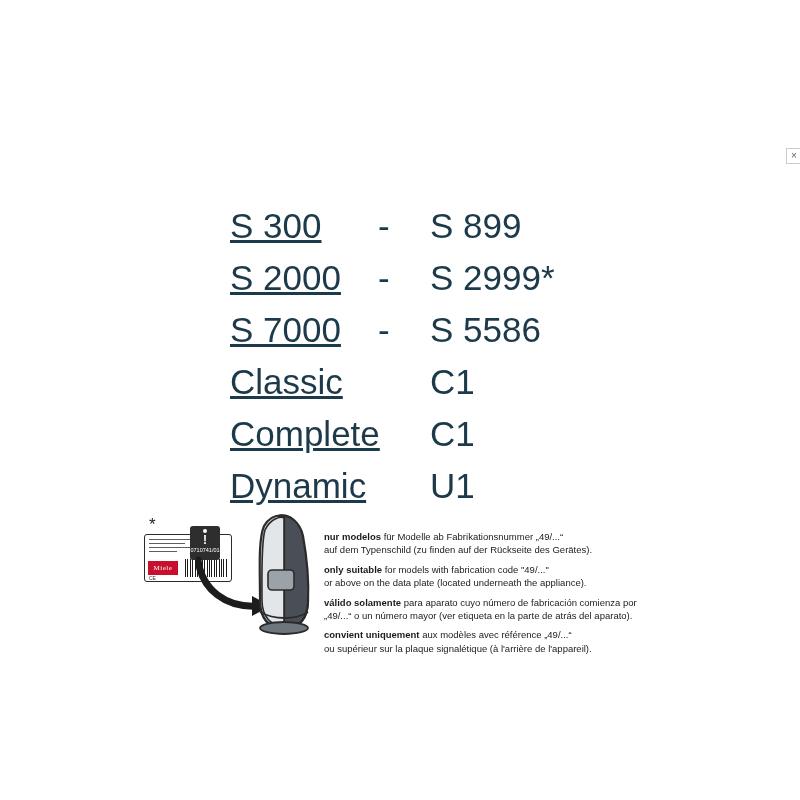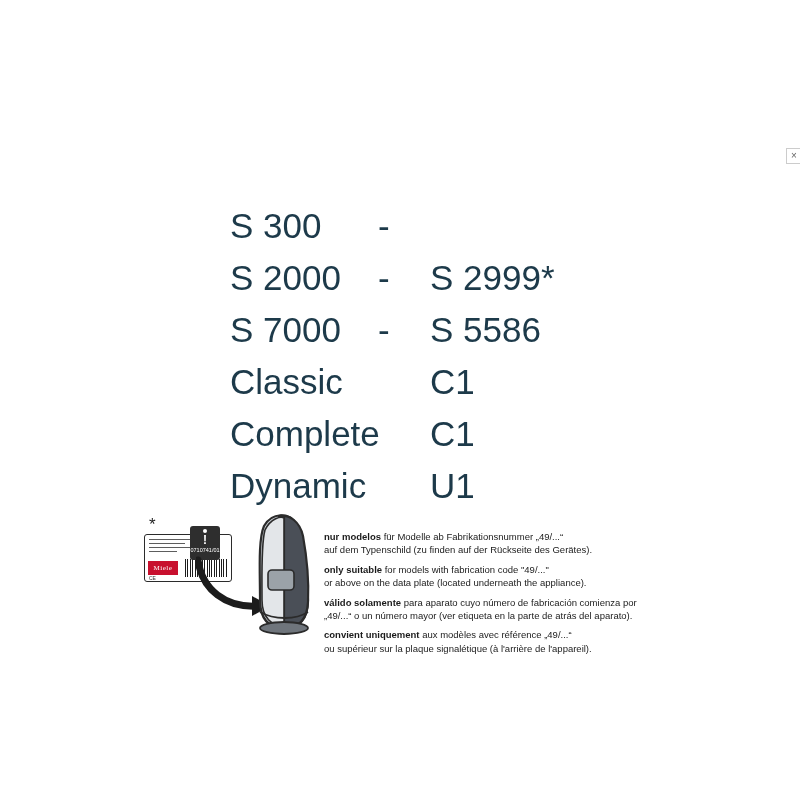--- a/index.html
+++ b/index.html
@@ -65,20 +65,21 @@
     color: #1d3a4a;
     font-size: 35px;
     font-weight: 400;
     letter-spacing: 0px;
     white-space: nowrap;
   }
 
   .col-from {
     width: 148px;
     flex: 0 0 148px;
+    text-decoration: underline;
   }
   .col-dash {
     width: 52px;
     flex: 0 0 52px;
     text-align: left;
   }
   .col-to {
     flex: 1 1 auto;
   }
 
@@ -240,20 +241,21 @@
 
   <div class="close-box">×</div>
 
   <div class="card">
 
     <div class="model-list">
 
       <div class="model-row">
         <span class="col-from">S 300</span>
         <span class="col-dash">-</span>
+        <span class="col-to">S 899</span>
       </div>
 
       <div class="model-row">
         <span class="col-from">S 2000</span>
         <span class="col-dash">-</span>
         <span class="col-to">S 2999*</span>
       </div>
 
       <div class="model-row">
         <span class="col-from">S 7000</span>

